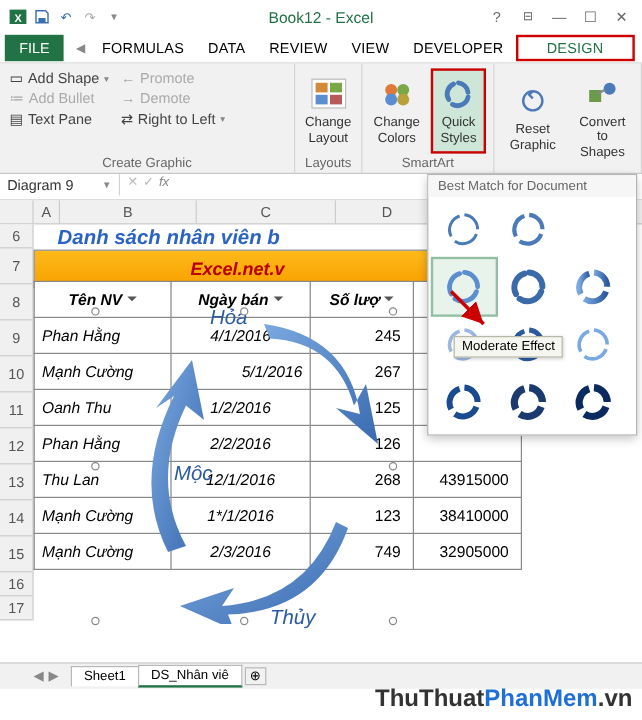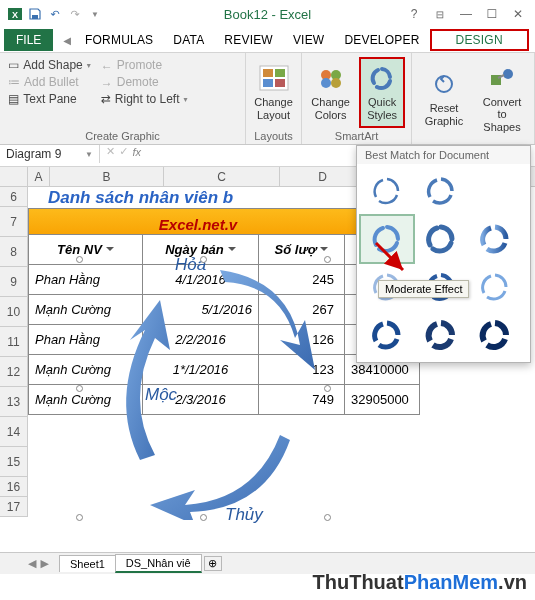--- a/index.html
+++ b/index.html
@@ -300,24 +300,36 @@
               <td class="numcell">245</td>
               <td></td>
             </tr>
         <tr>
               <td>Mạnh Cường</td>
               <td style="text-align:right">5/1/2016</td>
               <td class="numcell">267</td>
               <td></td>
             </tr>
         <tr>
+              <td>Oanh Thu</td>
+              <td style="text-align:center">1/2/2016</td>
+              <td class="numcell">125</td>
+              <td></td>
+            </tr>
+        <tr>
               <td>Phan Hằng</td>
               <td style="text-align:center">2/2/2016</td>
               <td class="numcell">126</td>
               <td></td>
+            </tr>
+        <tr>
+              <td>Thu Lan</td>
+              <td style="text-align:center">12/1/2016</td>
+              <td class="numcell">268</td>
+              <td class="numcell" style="width:90px">43915000</td>
             </tr>
         <tr>
               <td>Mạnh Cường</td>
               <td style="text-align:center">1*/1/2016</td>
               <td class="numcell">123</td>
               <td class="numcell">38410000</td>
             </tr>
         <tr>
               <td>Mạnh Cường</td>
               <td style="text-align:center">2/3/2016</td>

